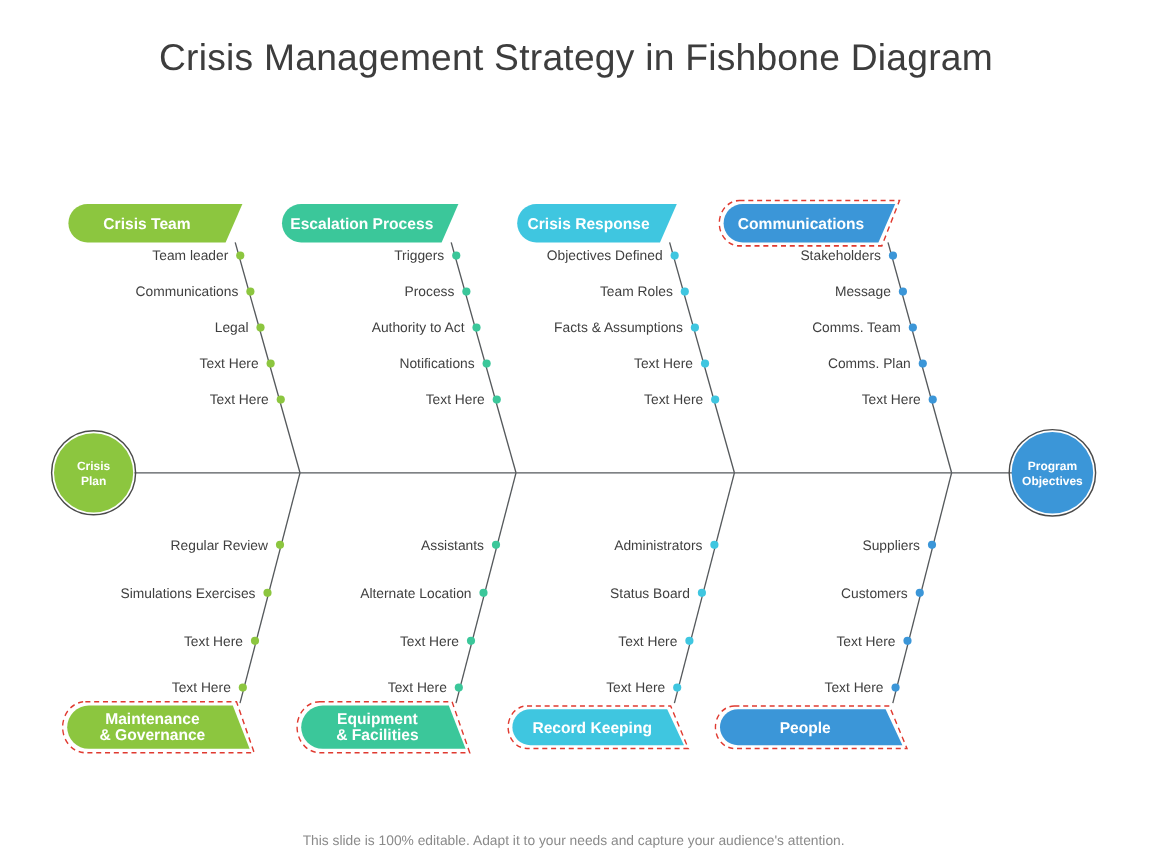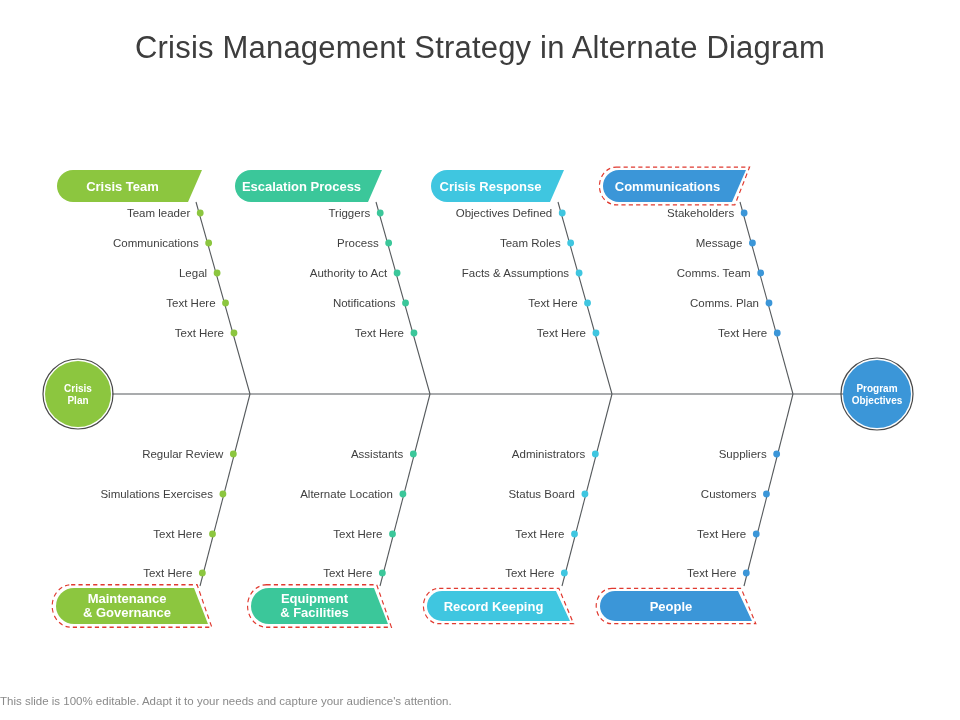--- a/index.html
+++ b/index.html
@@ -31,20 +31,21 @@
     font-weight: 400;
     color: #3d3d3d;
     letter-spacing: 0.2px;
     font-family: "Liberation Sans", sans-serif;
   }
   #footer-note {
     position: absolute;
     left: 0;
     top: 695px;
     width: 956px;
+    text-align: center;
     font-size: 11.5px;
     color: #8a8a8a;
   }
   svg#fishbone {
     position: absolute;
     left: 0;
     top: 0;
     width: 960px;
     height: 720px;
   }
@@ -84,21 +85,21 @@
     fill: none;
     stroke: #4a4a4a;
     stroke-width: 1.2;
   }
 </style>
 </head>
 <body>
 
 <div id="slide">
 
-  <div id="page-title">Crisis Management Strategy in Alternate Diagram</div>
+  <div id="page-title">Crisis Management Strategy in Fishbone Diagram</div>
 
   <svg id="fishbone" viewBox="0 0 960 720">
     <g id="svg-root">
         <line x1="112" y1="394" x2="848" y2="394" class="spine-line"></line>
         <line x1="196" y1="202" x2="250" y2="394" class="bone-line"></line>
         <g>
           <path d="M 73 170
          L 202 170
          L 188 202
          L 73 202

